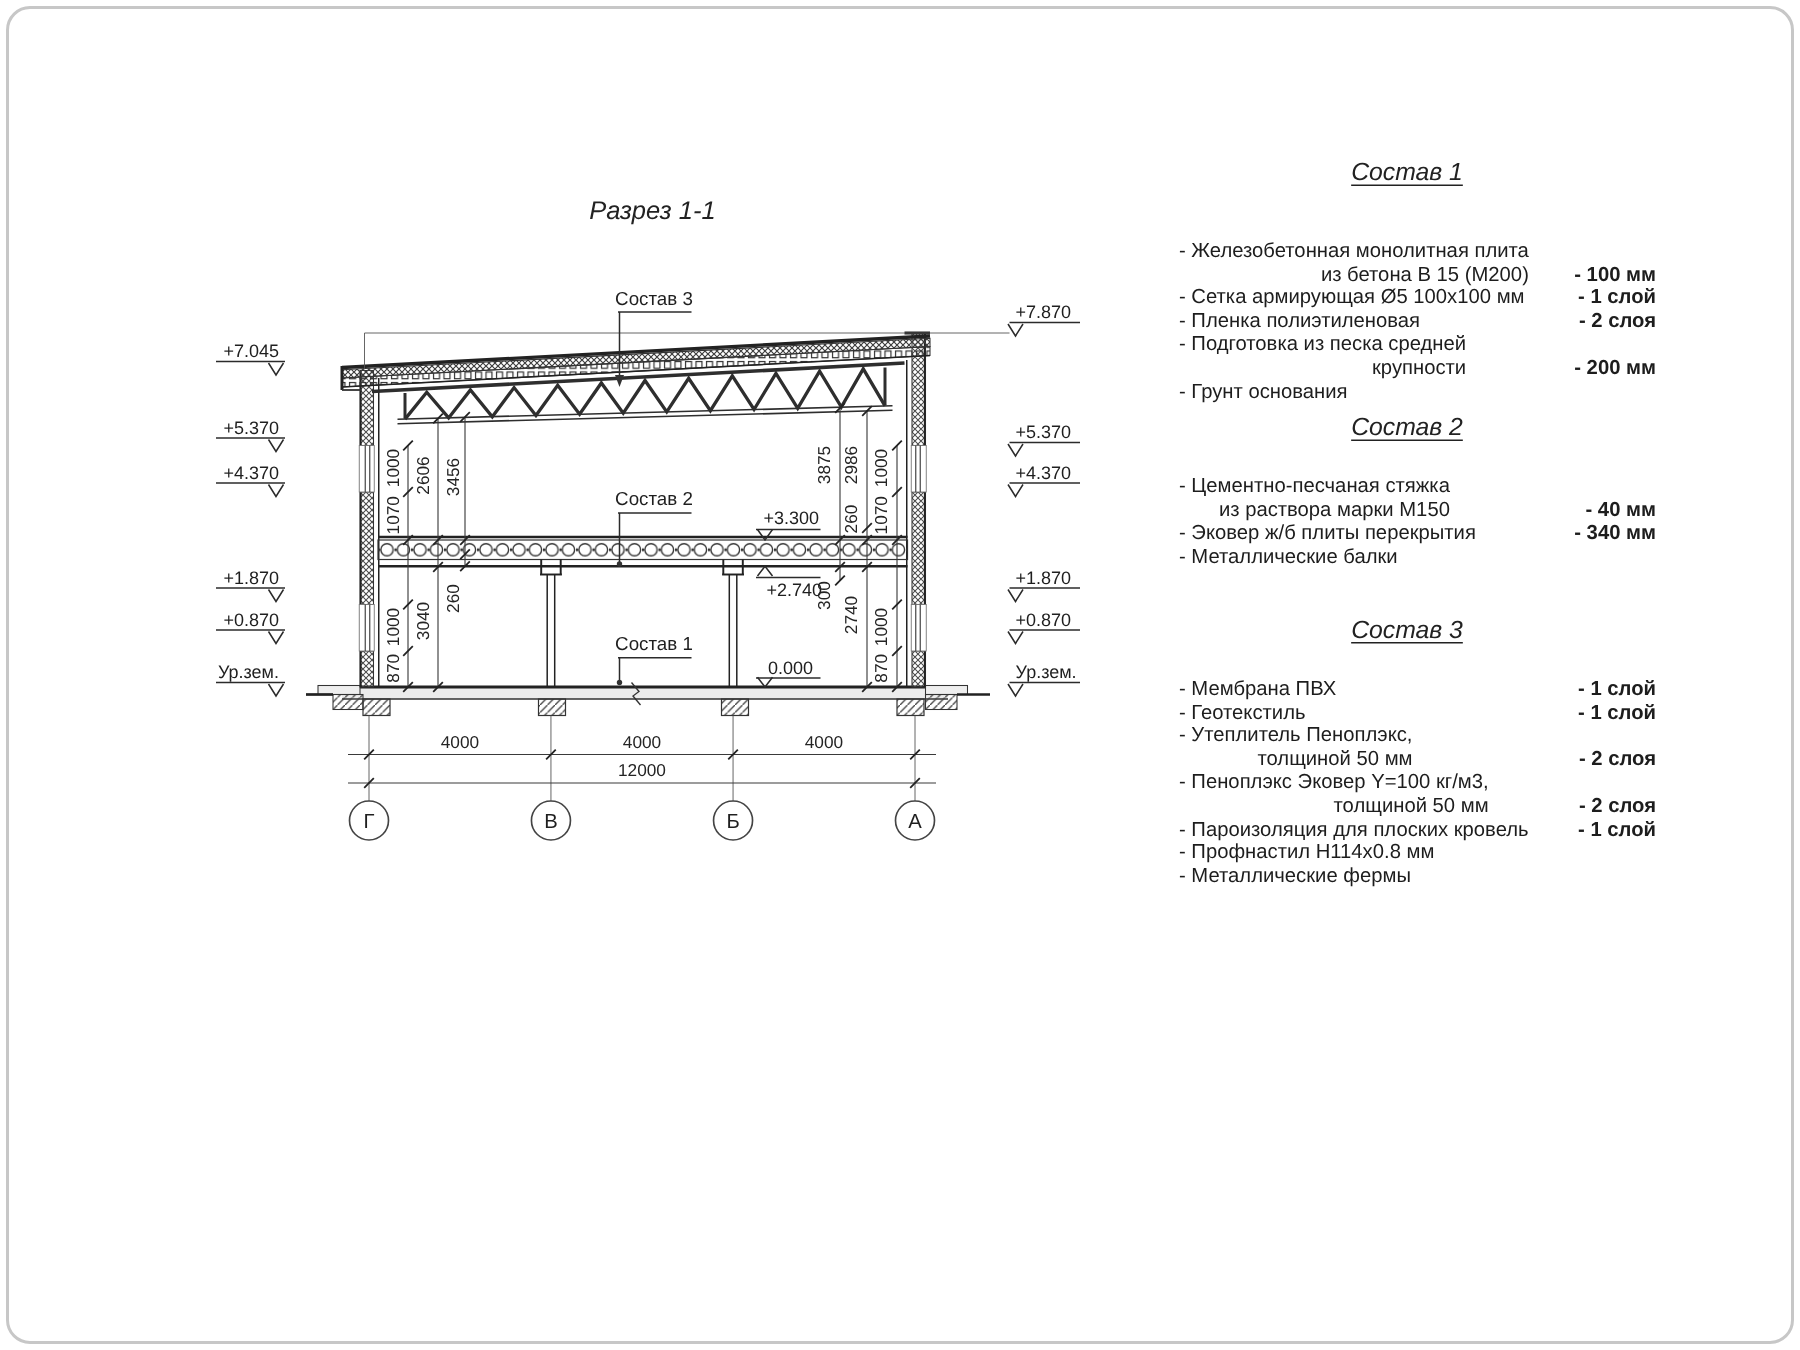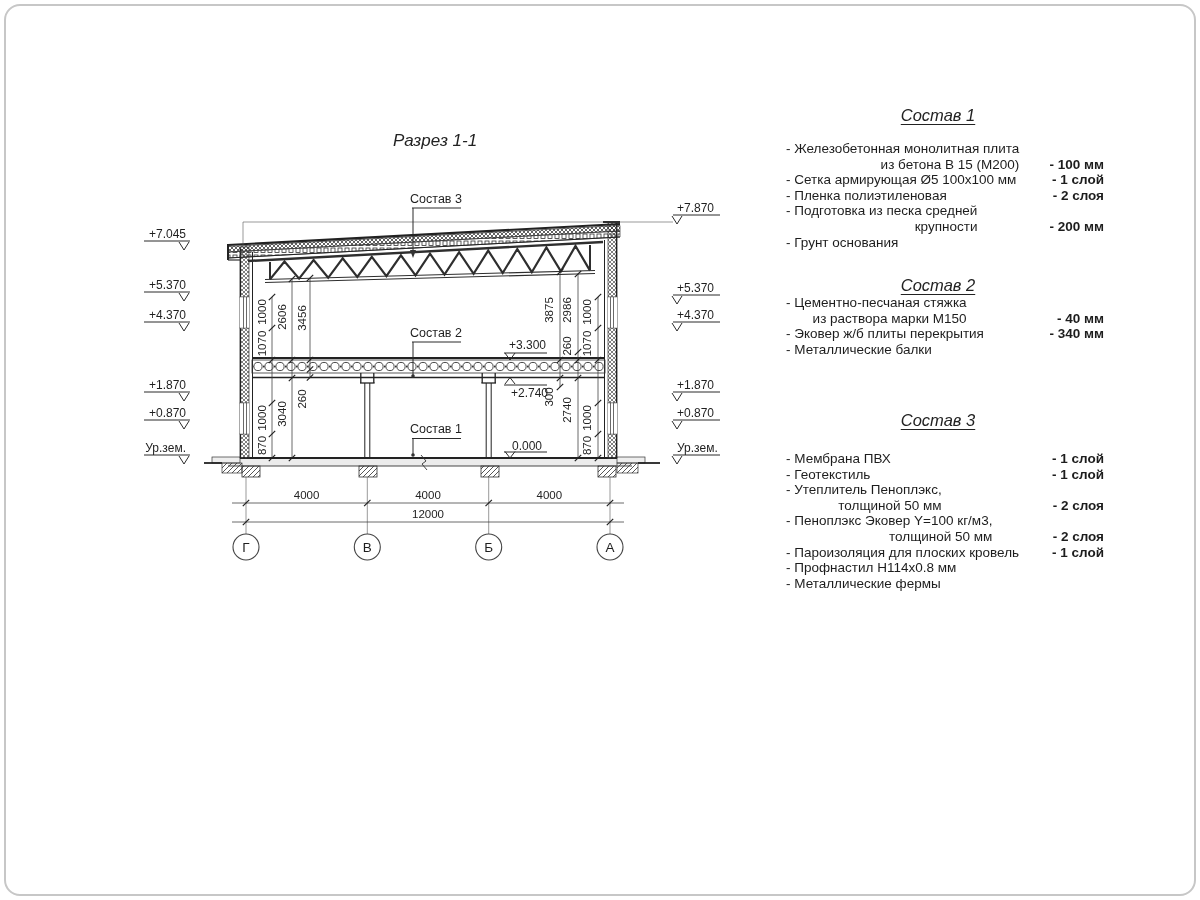--- a/index.html
+++ b/index.html
@@ -346,21 +346,21 @@
         <text class="tc" x="316" y="333" text-anchor="middle">Состав 1</text>
         <line x1="292" y1="338.5" x2="341" y2="338.5"></line>
         <line x1="293" y1="338.5" x2="293" y2="354"></line>
         <circle cx="293" cy="355" r="1.8" fill="#333" stroke="none"></circle>
       </g>
     </g>
   </svg>
 
   <div class="comp" style="top:106px">
     <div class="comp-title">Состав 1</div>
-    <div class="comp-items" style="margin-top:16px">
+    <div class="comp-items" style="margin-top:34px">
         <div class="comp-row">
           <div class="comp-text">
             <div>- Железобетонная  монолитная плита</div>
             <div class="cont">из бетона В 15 (М200)</div>
           </div>
           <div class="comp-val">- 100 мм</div>
         </div>
         <div class="comp-row">
           <div class="comp-text">
             <div>- Сетка армирующая Ø5 100х100 мм</div>
@@ -383,21 +383,21 @@
         <div class="comp-row">
           <div class="comp-text">
             <div>- Грунт основания</div>
           </div>
           <div class="comp-val"></div>
         </div>
       </div>
   </div>
   <div class="comp" style="top:276px">
     <div class="comp-title">Состав 2</div>
-    <div class="comp-items" style="">
+    <div class="comp-items" style="margin-top:21px">
         <div class="comp-row">
           <div class="comp-text">
             <div>- Цементно-песчаная стяжка</div>
             <div class="cont">из раствора марки М150</div>
           </div>
           <div class="comp-val">- 40 мм</div>
         </div>
         <div class="comp-row">
           <div class="comp-text">
             <div>- Эковер ж/б плиты перекрытия</div>

